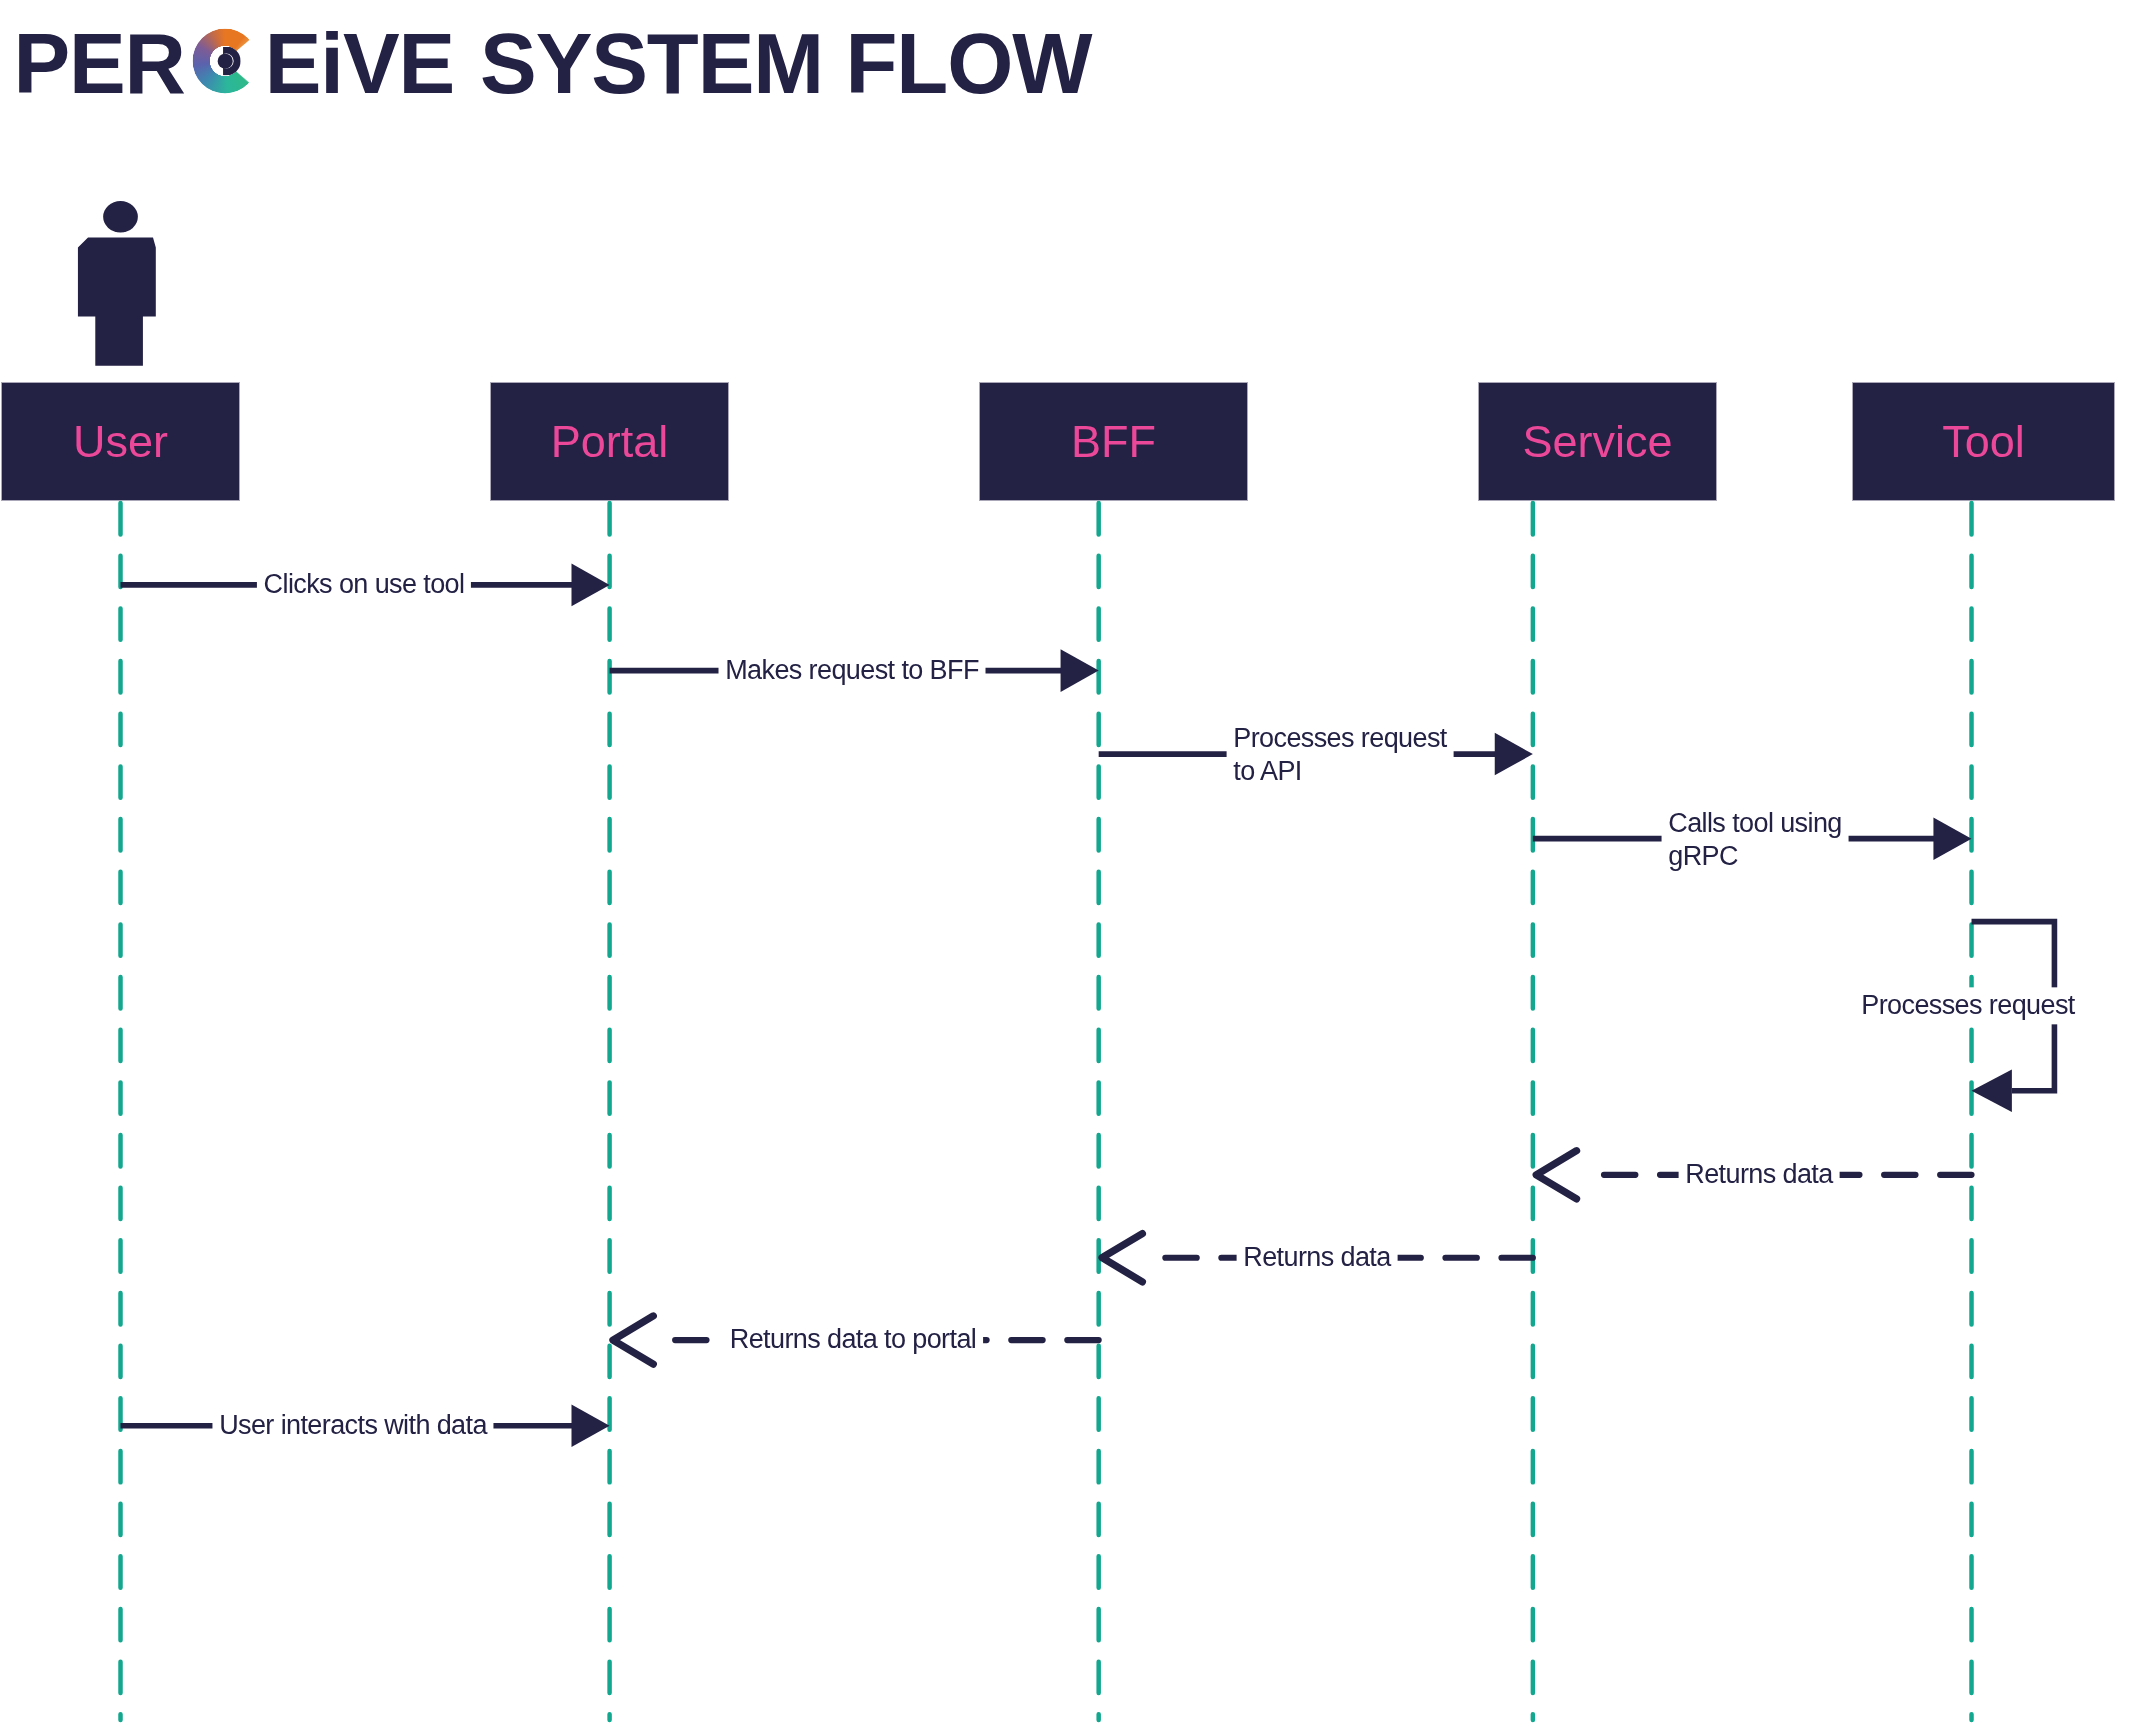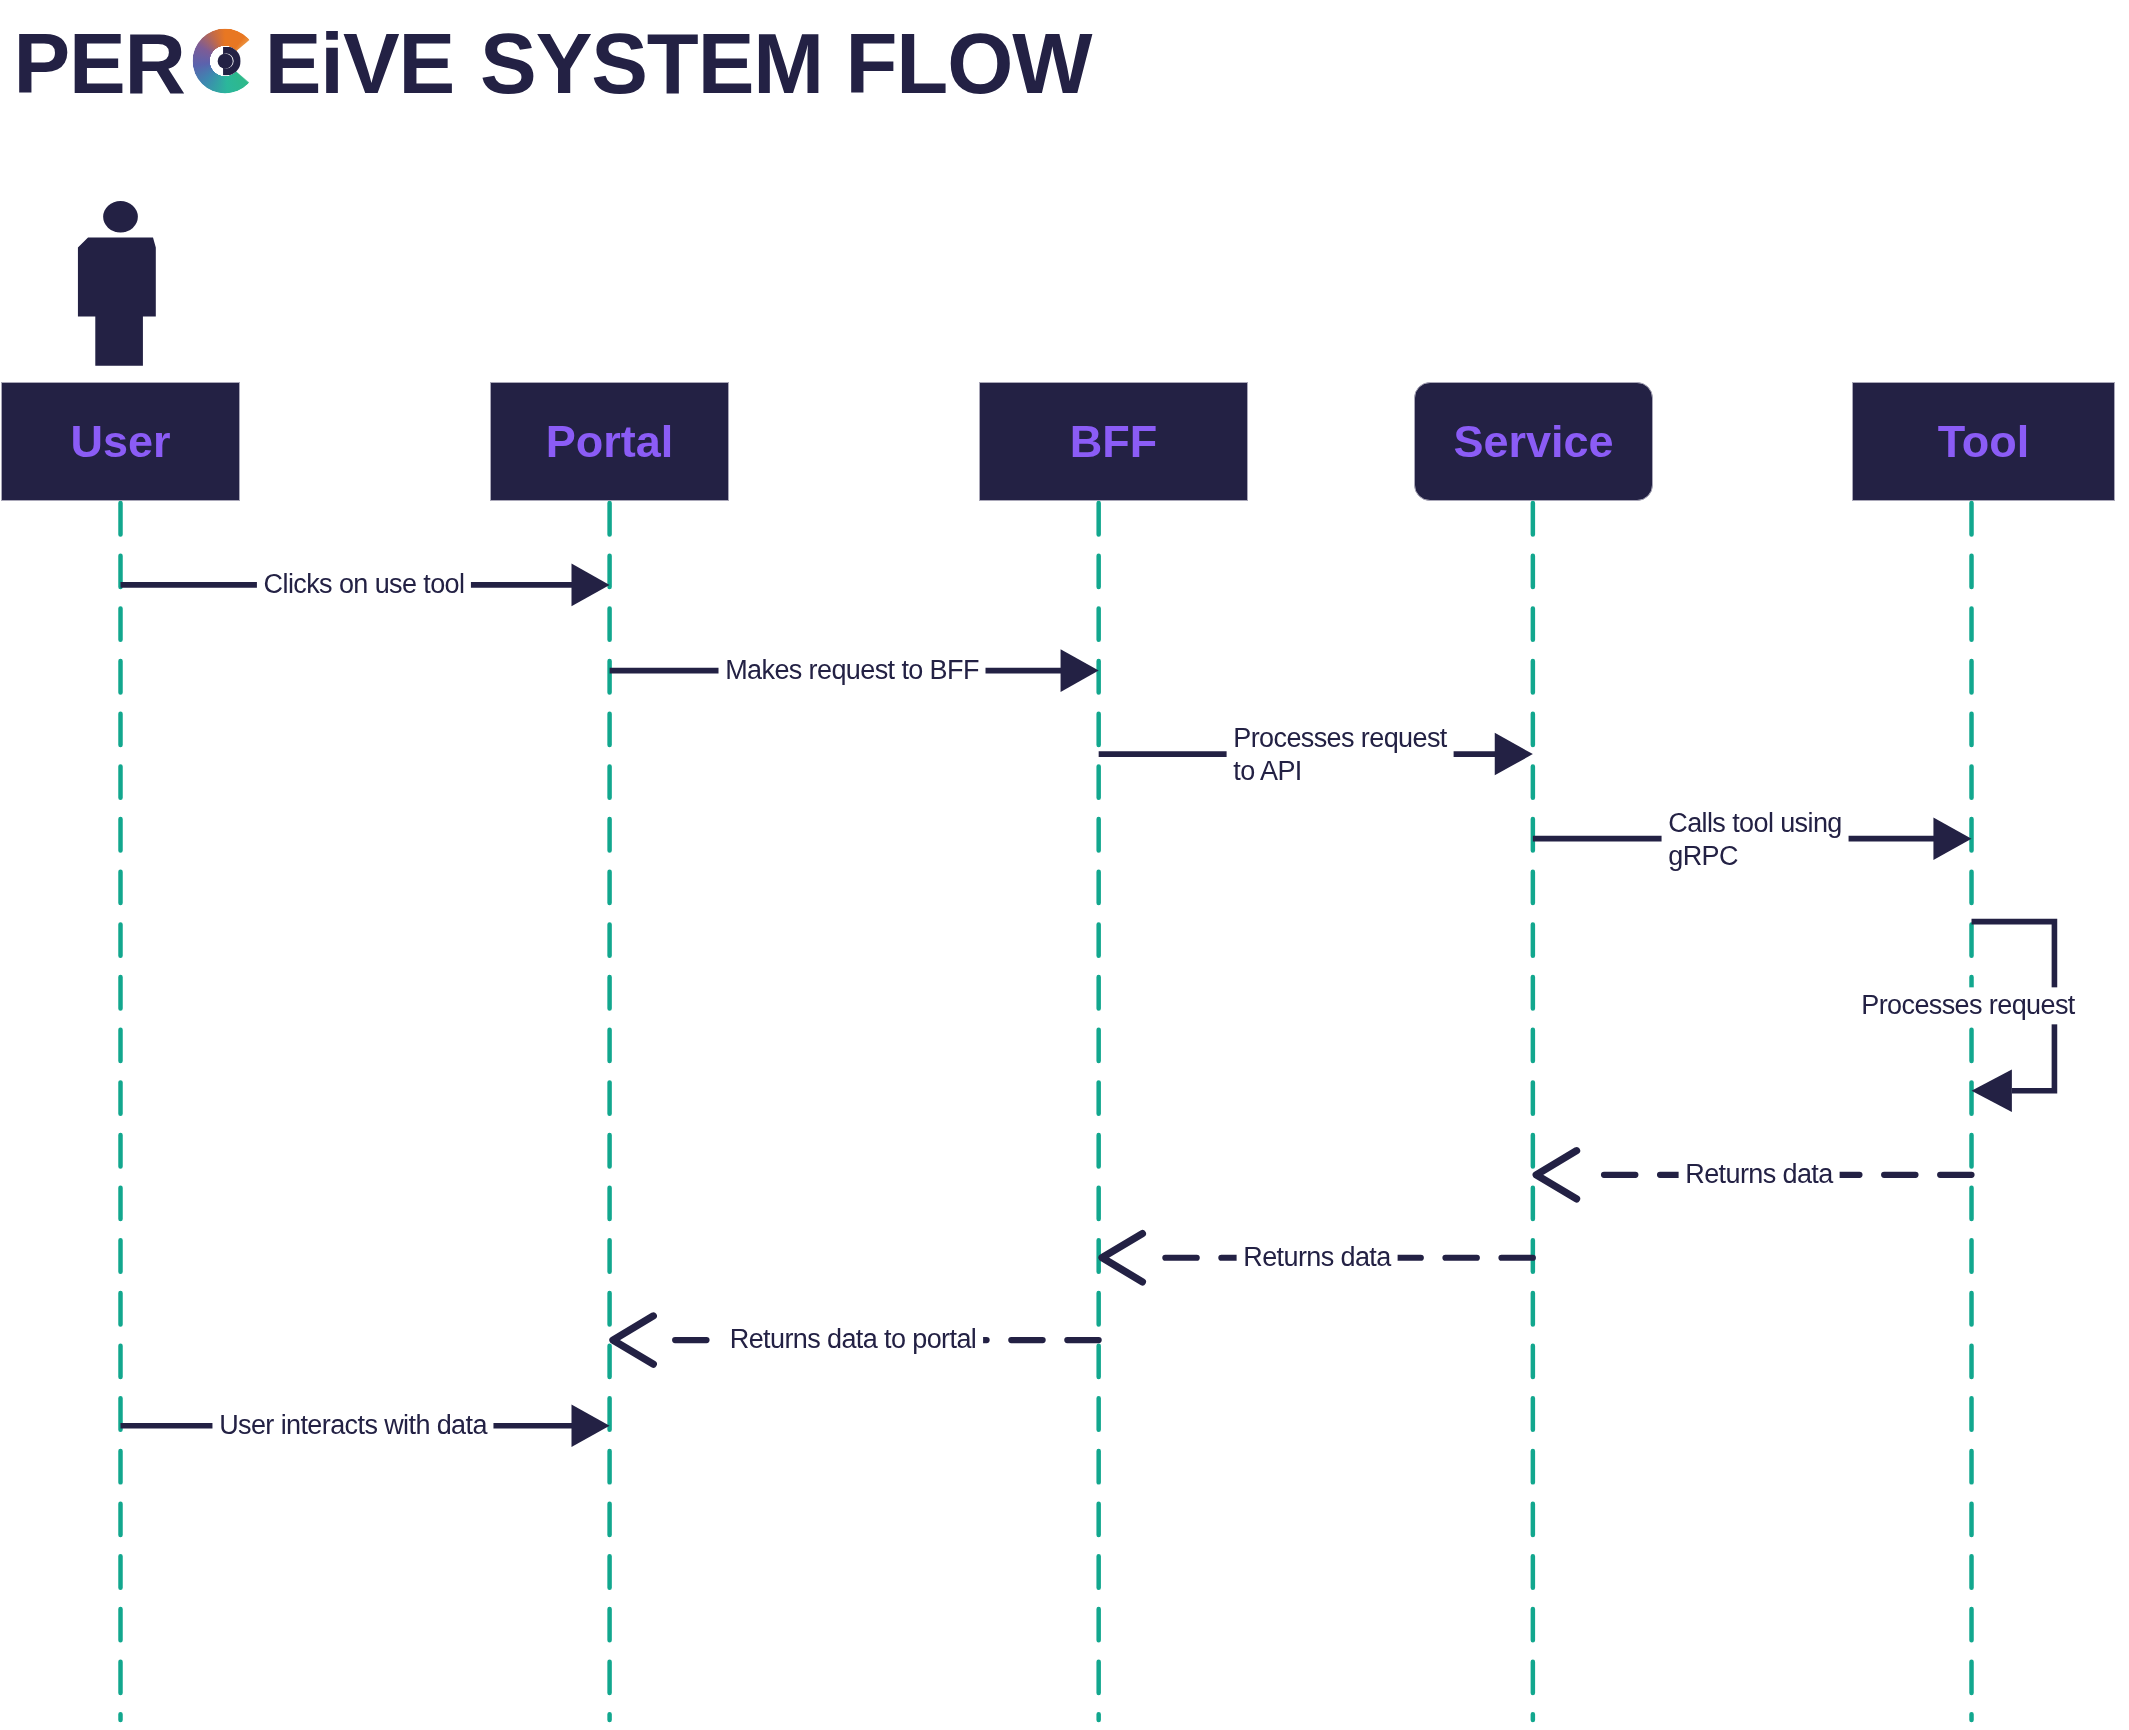--- a/index.html
+++ b/index.html
@@ -52,26 +52,26 @@
     transform:translate(-50%,-50%); border-radius:50%; background:#232144;
   }
 
   
   .actor-box {
     position:absolute; top:382px; height:119px; box-sizing:border-box;
     background:#232144; border:1.1px solid #a9a7b8;
     display:flex; align-items:center; justify-content:center;
   }
   .actor-box .actor-label {
-    color:#8b5cf6; font-size:45px; font-weight:bold; letter-spacing:0;
+    color:#ec4899; font-size:45px; font-weight:normal; letter-spacing:0;
   }
   .box-user    { left:1.1px;    width:239px; }
   .box-portal  { left:490px;  width:239px; }
   .box-bff     { left:979px; width:269px; }
-  .box-service { left:1414px; width:239px;border-radius:16px; }
+  .box-service { left:1478px; width:239px; }
   .box-tool    { left:1852px; width:263px; }
 
   
   .wires { position:absolute; left:0; top:0; }
 
   
   .mlabel {
     position:absolute; transform:translate(-50%,-50%);
     background:#ffffff; color:#232144;
     font-size:27px; letter-spacing:-0.6px; line-height:1.22;

